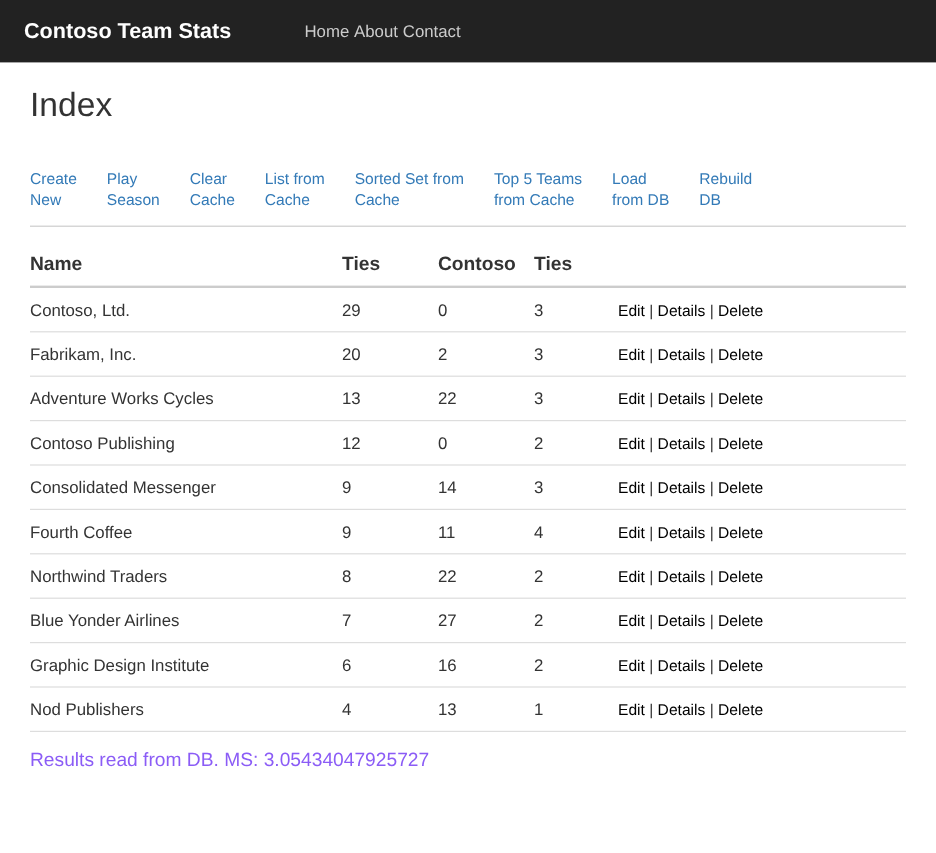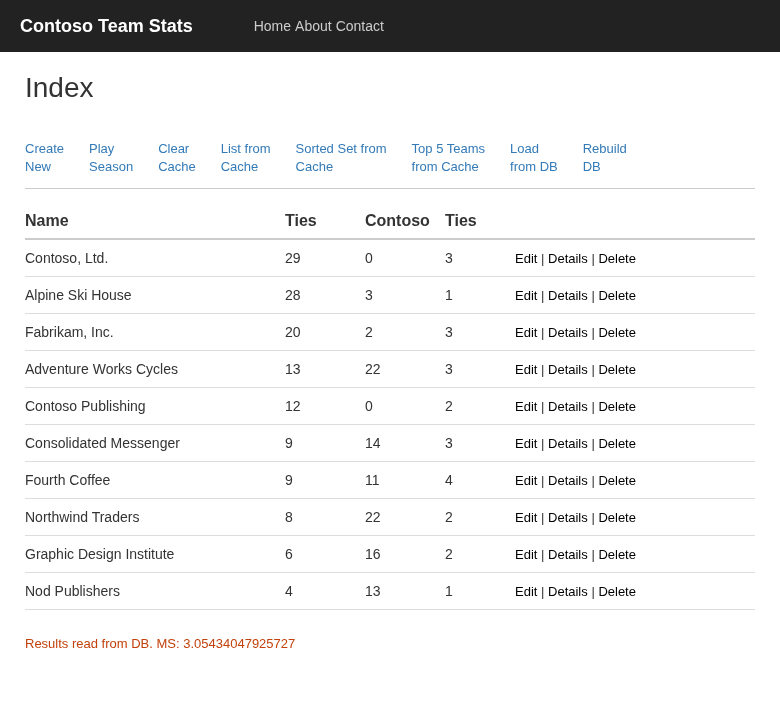--- a/index.html
+++ b/index.html
@@ -90,23 +90,23 @@
       color: #000000;
       text-decoration: none;
       font-size: 13px;
     }
     .row-actions span {
       color: #333;
       font-size: 13px;
     }
 
     .footer-note {
-      margin-top: 26px;
-      font-size: 13px;
-      color: #c2410c;
+      margin-top: 15px;
+      font-size: 16px;
+      color: #8b5cf6;
     }
   </style>
 </head>
 <body>
 
 <nav class="navbar">
   <span class="navbar-brand">Contoso Team Stats</span>
   <div class="navbar-links">
 
   <a href="#">Home</a>
@@ -144,27 +144,20 @@
     <tbody>
 
     <tr>
           <td class="col-name">Contoso, Ltd.</td>
           <td class="col-wins">29</td>
           <td class="col-losses">0</td>
           <td class="col-ties">3</td>
           <td class="row-actions col-actions"><a href="#">Edit</a><span> | </span><a href="#">Details</a><span> | </span><a href="#">Delete</a></td>
         </tr>
         <tr>
-          <td class="col-name">Alpine Ski House</td>
-          <td class="col-wins">28</td>
-          <td class="col-losses">3</td>
-          <td class="col-ties">1</td>
-          <td class="row-actions col-actions"><a href="#">Edit</a><span> | </span><a href="#">Details</a><span> | </span><a href="#">Delete</a></td>
-        </tr>
-        <tr>
           <td class="col-name">Fabrikam, Inc.</td>
           <td class="col-wins">20</td>
           <td class="col-losses">2</td>
           <td class="col-ties">3</td>
           <td class="row-actions col-actions"><a href="#">Edit</a><span> | </span><a href="#">Details</a><span> | </span><a href="#">Delete</a></td>
         </tr>
         <tr>
           <td class="col-name">Adventure Works Cycles</td>
           <td class="col-wins">13</td>
           <td class="col-losses">22</td>
@@ -193,20 +186,27 @@
           <td class="row-actions col-actions"><a href="#">Edit</a><span> | </span><a href="#">Details</a><span> | </span><a href="#">Delete</a></td>
         </tr>
         <tr>
           <td class="col-name">Northwind Traders</td>
           <td class="col-wins">8</td>
           <td class="col-losses">22</td>
           <td class="col-ties">2</td>
           <td class="row-actions col-actions"><a href="#">Edit</a><span> | </span><a href="#">Details</a><span> | </span><a href="#">Delete</a></td>
         </tr>
         <tr>
+          <td class="col-name">Blue Yonder Airlines</td>
+          <td class="col-wins">7</td>
+          <td class="col-losses">27</td>
+          <td class="col-ties">2</td>
+          <td class="row-actions col-actions"><a href="#">Edit</a><span> | </span><a href="#">Details</a><span> | </span><a href="#">Delete</a></td>
+        </tr>
+        <tr>
           <td class="col-name">Graphic Design Institute</td>
           <td class="col-wins">6</td>
           <td class="col-losses">16</td>
           <td class="col-ties">2</td>
           <td class="row-actions col-actions"><a href="#">Edit</a><span> | </span><a href="#">Details</a><span> | </span><a href="#">Delete</a></td>
         </tr>
         <tr>
           <td class="col-name">Nod Publishers</td>
           <td class="col-wins">4</td>
           <td class="col-losses">13</td>

